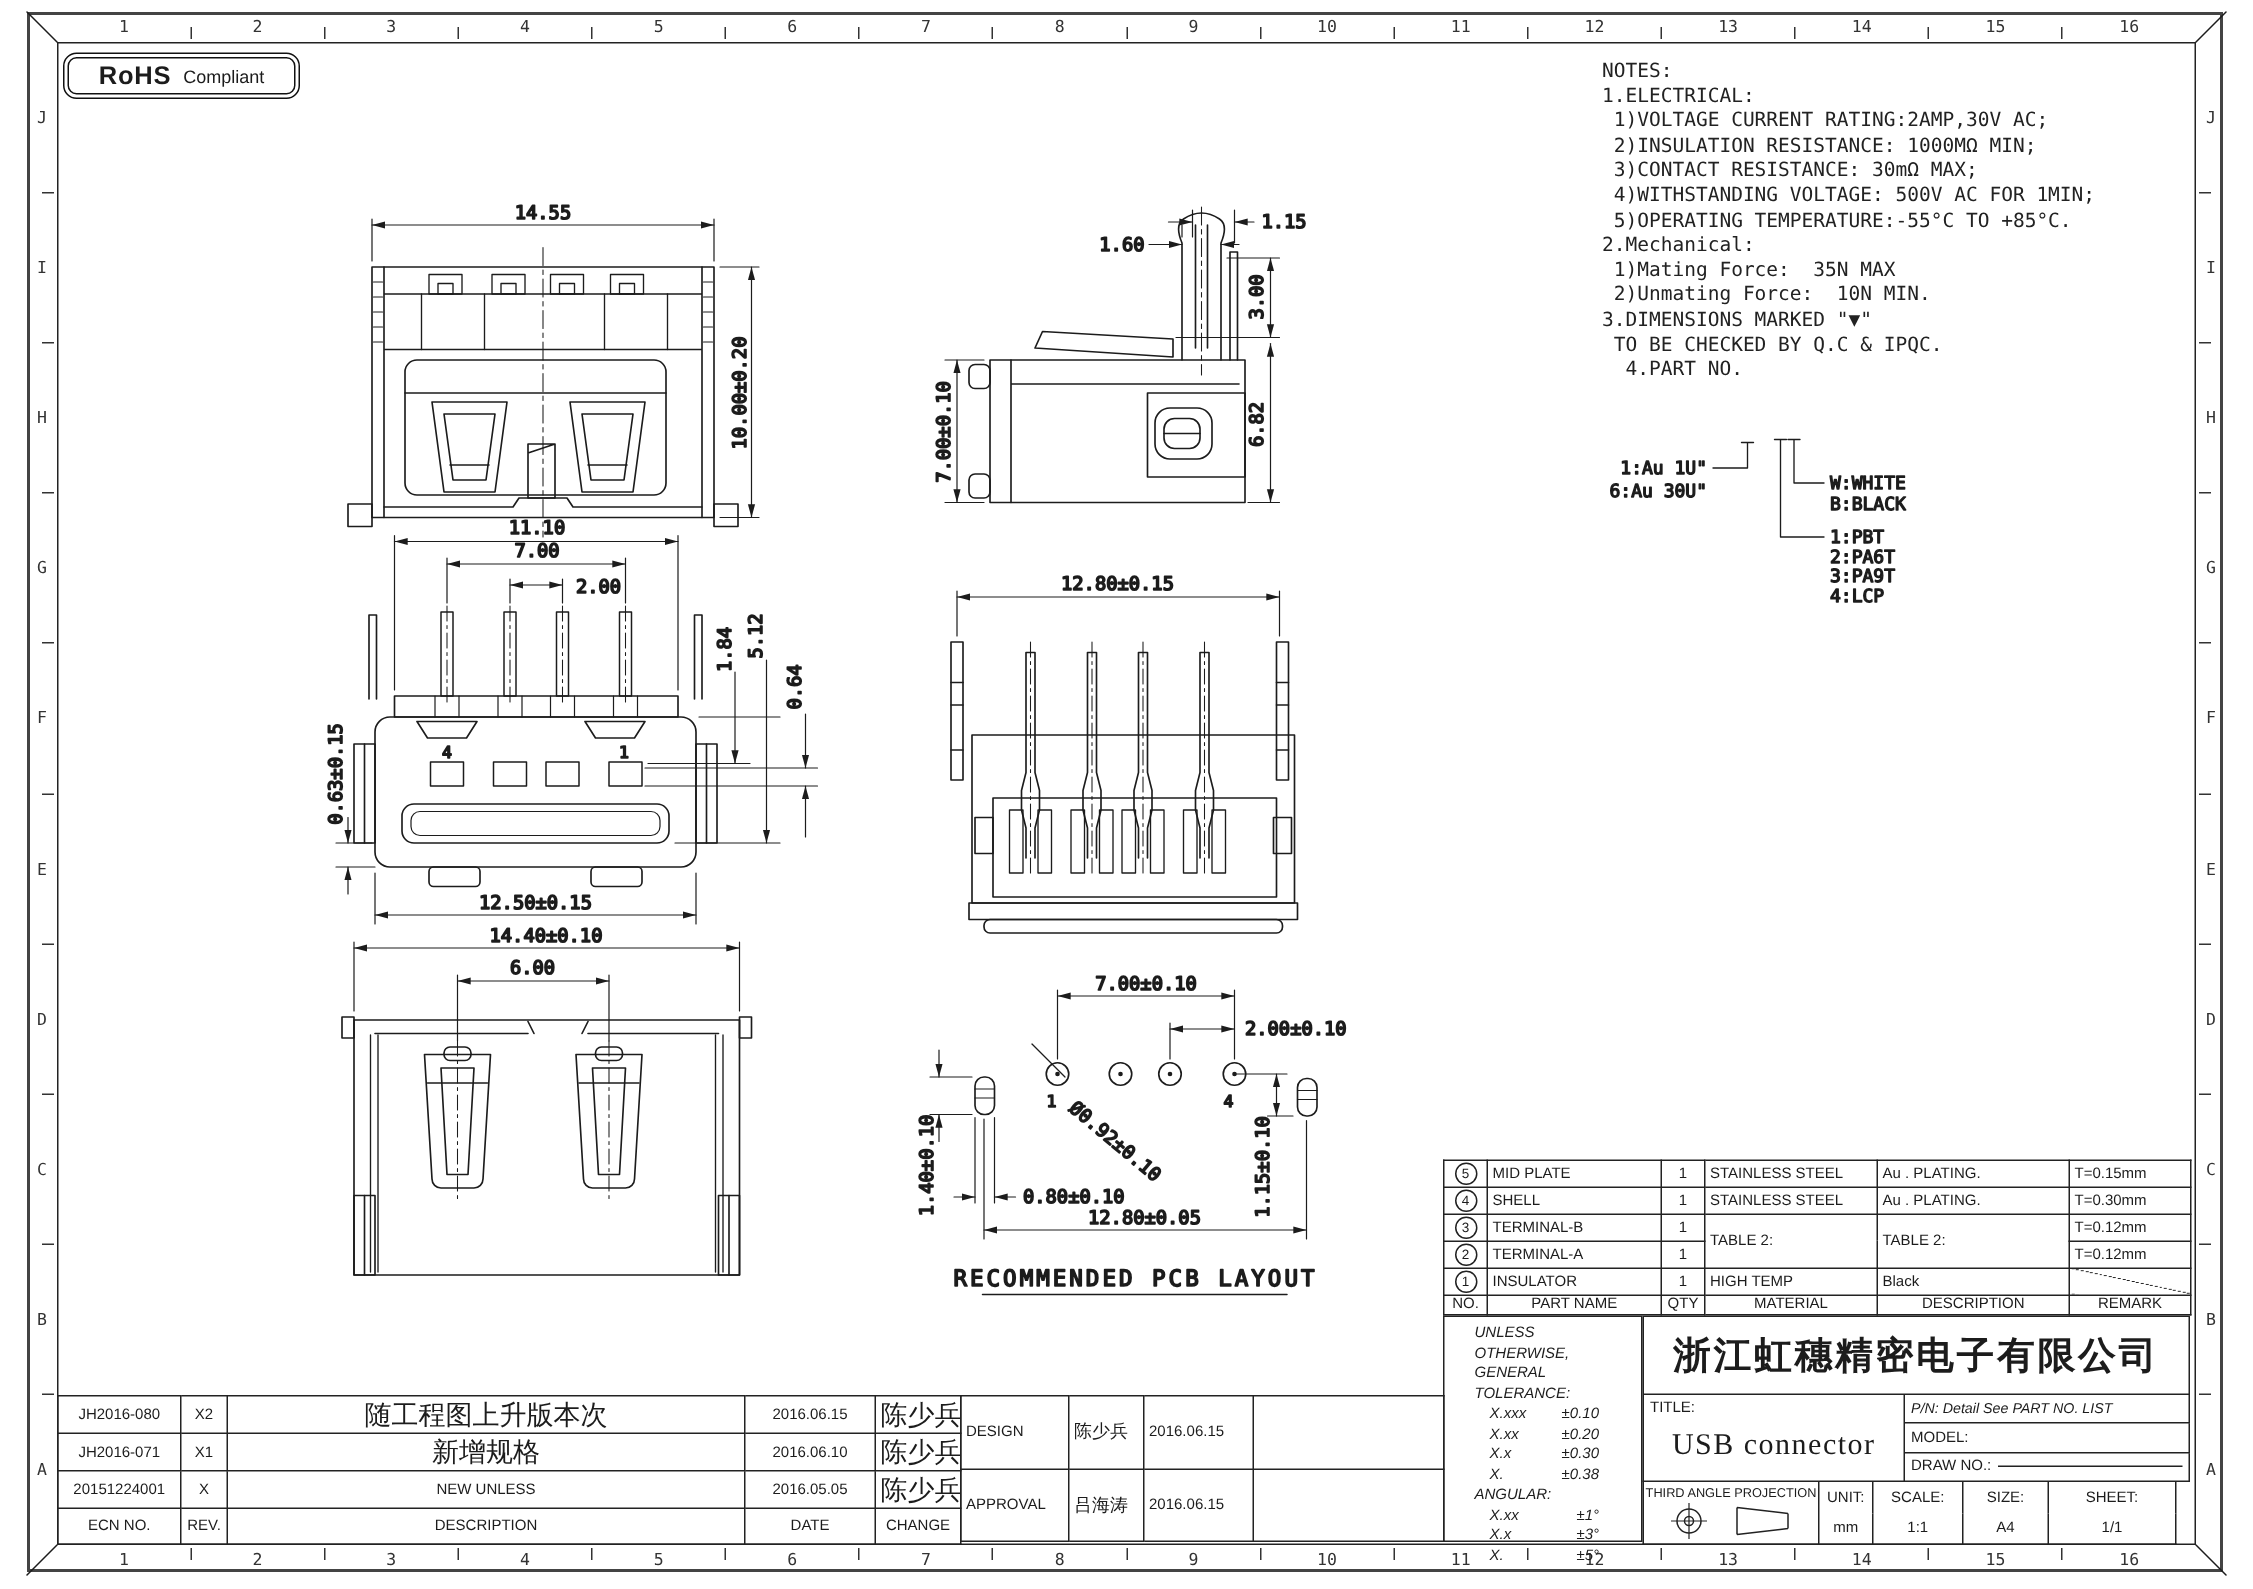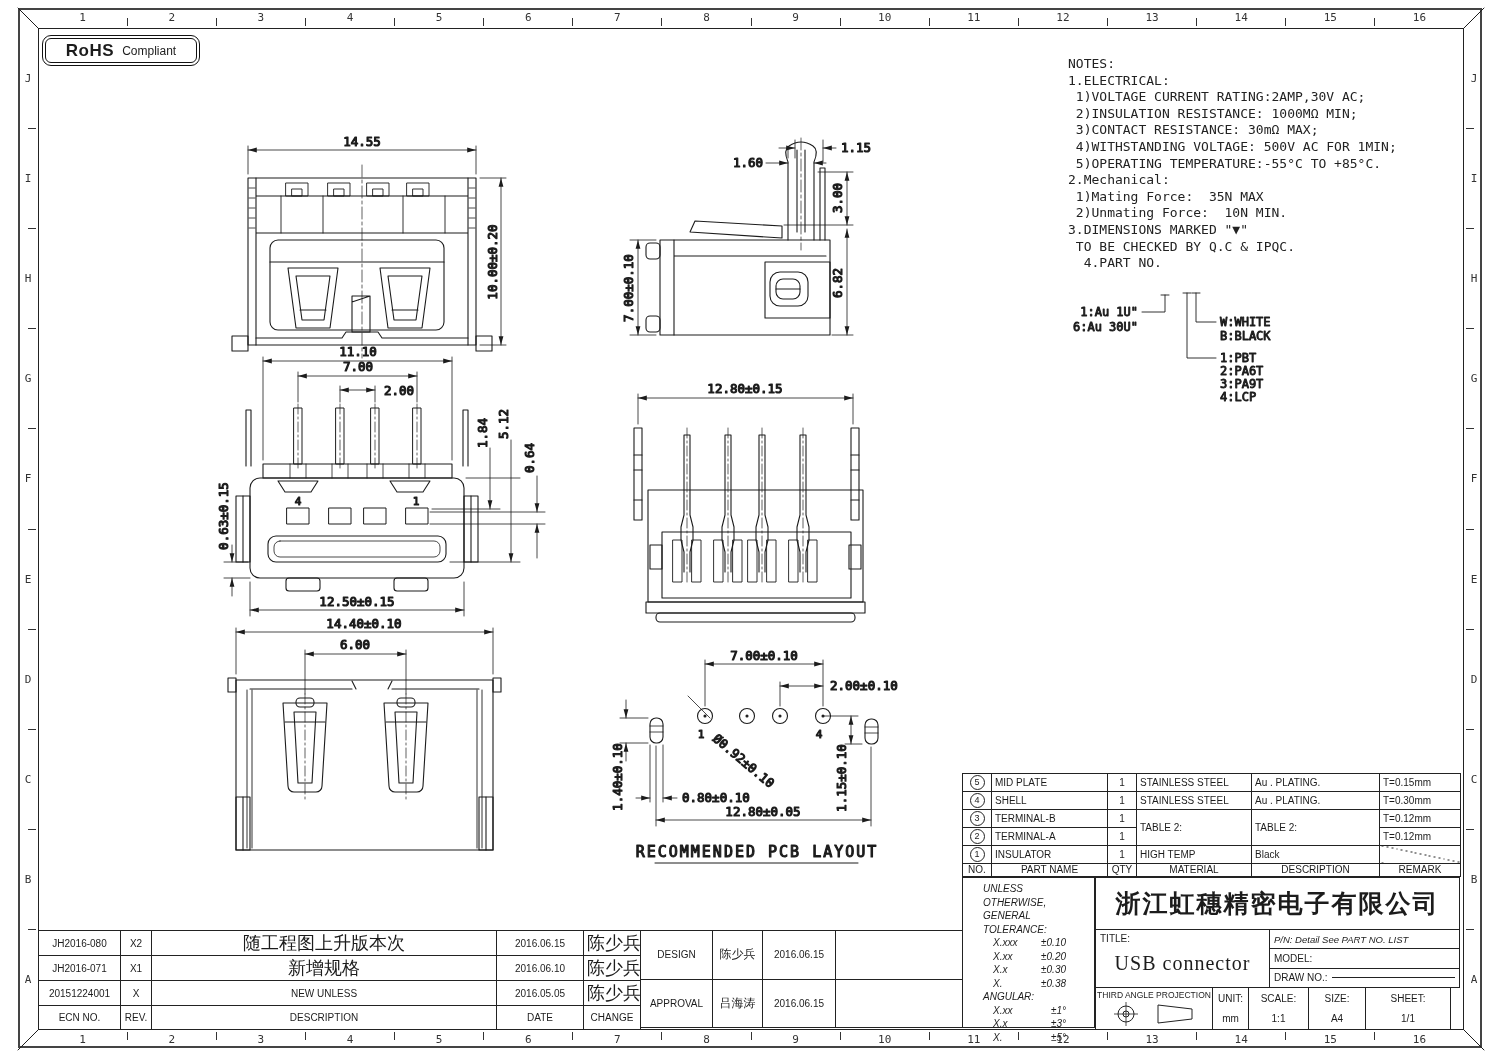--- a/index.html
+++ b/index.html
@@ -20,21 +20,21 @@
                font:11px "DejaVu Sans Mono",monospace;color:#333;}
   .vstrip span:not(:last-child)::after{content:"";position:absolute;bottom:-0.5px;right:2px;height:1px;width:8px;background:#333;}
   .vstrip.rgt span:not(:last-child)::after{right:auto;left:2px;}
   
   .badge{left:42px;top:35px;width:158px;height:31px;border:1.6px solid #111;border-radius:9px;
          display:flex;align-items:center;justify-content:center;box-sizing:border-box;}
   .badge-in{position:absolute;inset:2px;border:1px solid #111;border-radius:6px;}
   .badge b{font-size:17px;margin-right:8px;letter-spacing:.5px;}
   .badge i{font-style:normal;font-size:12px;}
   
-  .notes{left:1068px;top:40px;font:13px/16.6px "DejaVu Sans Mono",monospace;color:#222;margin-top:16px;}
+  .notes{left:1068px;top:40px;font:13px/16.6px "DejaVu Sans Mono",monospace;color:#222;}
   .notes span{display:block;white-space:pre;}
   
   table.tb{border-collapse:collapse;table-layout:fixed;}
   table.tb td{border:1px solid #222;padding:0 3px;font:10px "Liberation Sans",sans-serif;
               color:#1c1c1c;overflow:hidden;white-space:nowrap;}
   .circ{display:inline-block;width:13px;height:13px;border:1px solid #222;border-radius:50%;
         font:9px/13px "Liberation Sans",sans-serif;text-align:center;}
   .it{font-style:italic;}
   .ctr{text-align:center;}
   .diag{background:linear-gradient(to top right,transparent 49.4%,#222 49.4%,#222 50.6%,transparent 50.6%);}
@@ -59,21 +59,21 @@
   .proj .lbl{font:8.5px "Liberation Sans",sans-serif;text-align:center;margin-top:2px;}
   .kv{display:flex;flex-direction:column;box-sizing:border-box;}
   .kv>div{flex:1;border:1px solid #222;border-left:none;border-top:none;box-sizing:border-box;
           display:flex;align-items:center;justify-content:center;font:10px "Liberation Sans",sans-serif;}
   .kv>div:first-child{border-bottom:none;}
   
   .rev{left:38px;top:930px;padding-left:12px;}
   .apv{left:640px;top:930px;}
   .rev td{height:23px;text-align:center;font-size:11px;}
   .rev td.cjk{font-size:18px;}
-  .apv td{height:31.6px;text-align:center;font-size:10.5px;}
+  .apv td{height:31.6px;font-size:10.5px;}
   .apv td.cjk{font-size:12px;}
   
   svg text{font-family:"DejaVu Sans Mono",monospace;fill:#1c1c1c;}
   .dt{font-size:12.5px;text-anchor:middle;}
   .dts{font-size:12.5px;text-anchor:start;}
   .dte{font-size:12.5px;text-anchor:end;}
   .lg{font-size:12px;text-anchor:start;}
   .lge{font-size:12px;text-anchor:end;}
 </style>
 </head>

